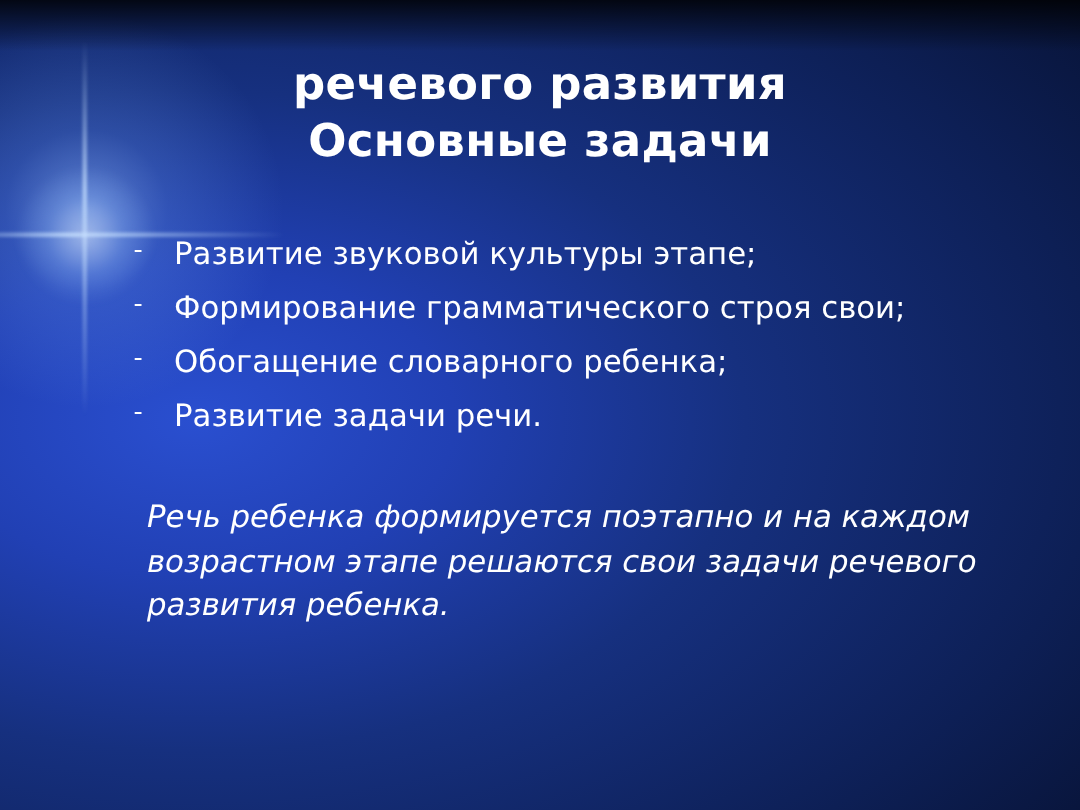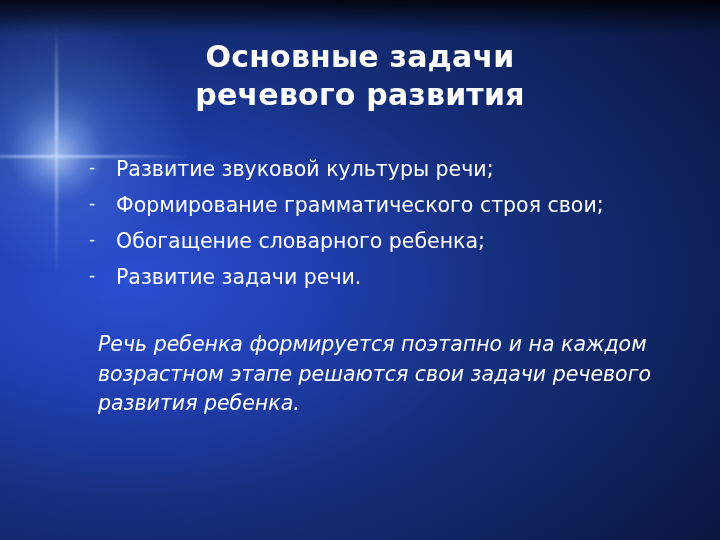--- a/index.html
+++ b/index.html
@@ -123,29 +123,29 @@
 
 <div id="slide">
 
   <div class="star">
     <div class="glow"></div>
     <div class="h"></div>
     <div class="v"></div>
   </div>
 
   <div class="title">
+    <div>речевого развития</div>
     <div>Основные задачи</div>
-    <div>речевого развития</div>
   </div>
 
   <div class="body">
     <ul class="bullets">
       <li>
         <span class="dash">-</span>
-        <span>Развитие звуковой культуры речи;</span>
+        <span>Развитие звуковой культуры этапе;</span>
       </li>
       <li>
         <span class="dash">-</span>
         <span>Формирование грамматического строя свои;</span>
       </li>
       <li>
         <span class="dash">-</span>
         <span>Обогащение словарного ребенка;</span>
       </li>
       <li>

